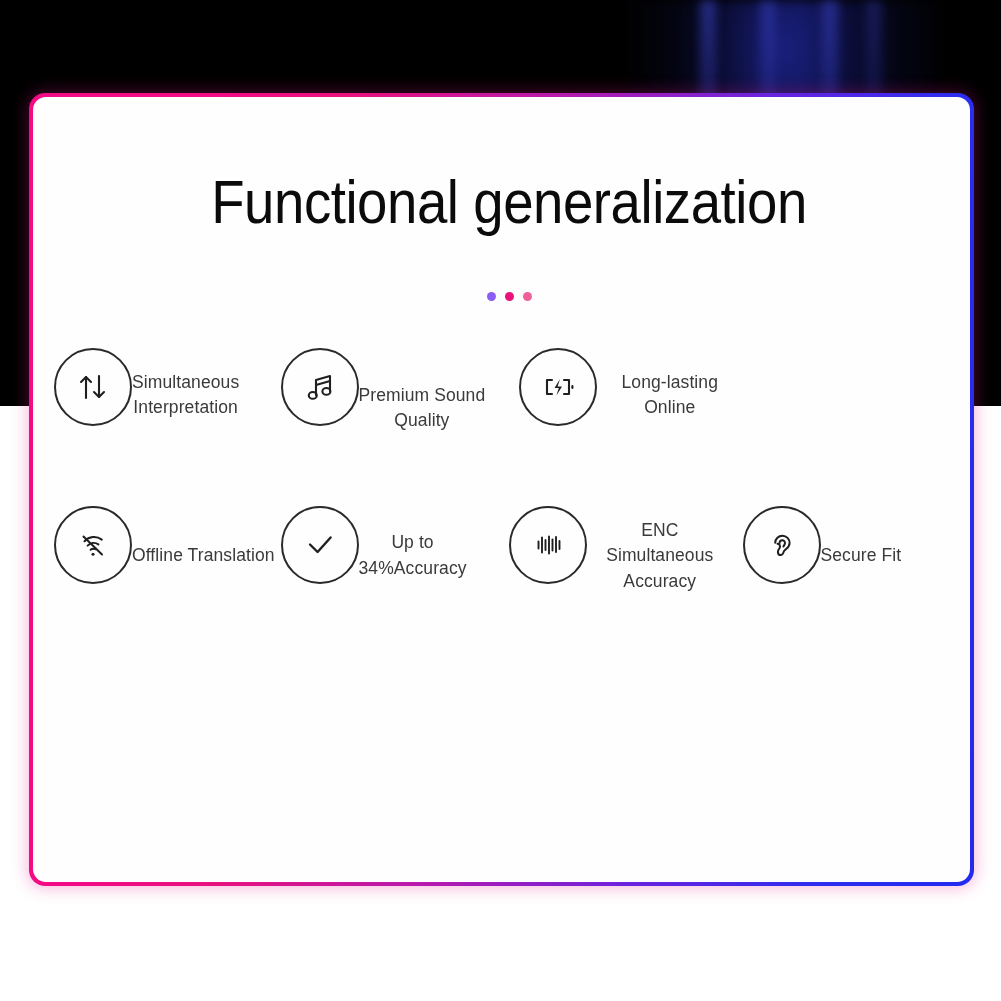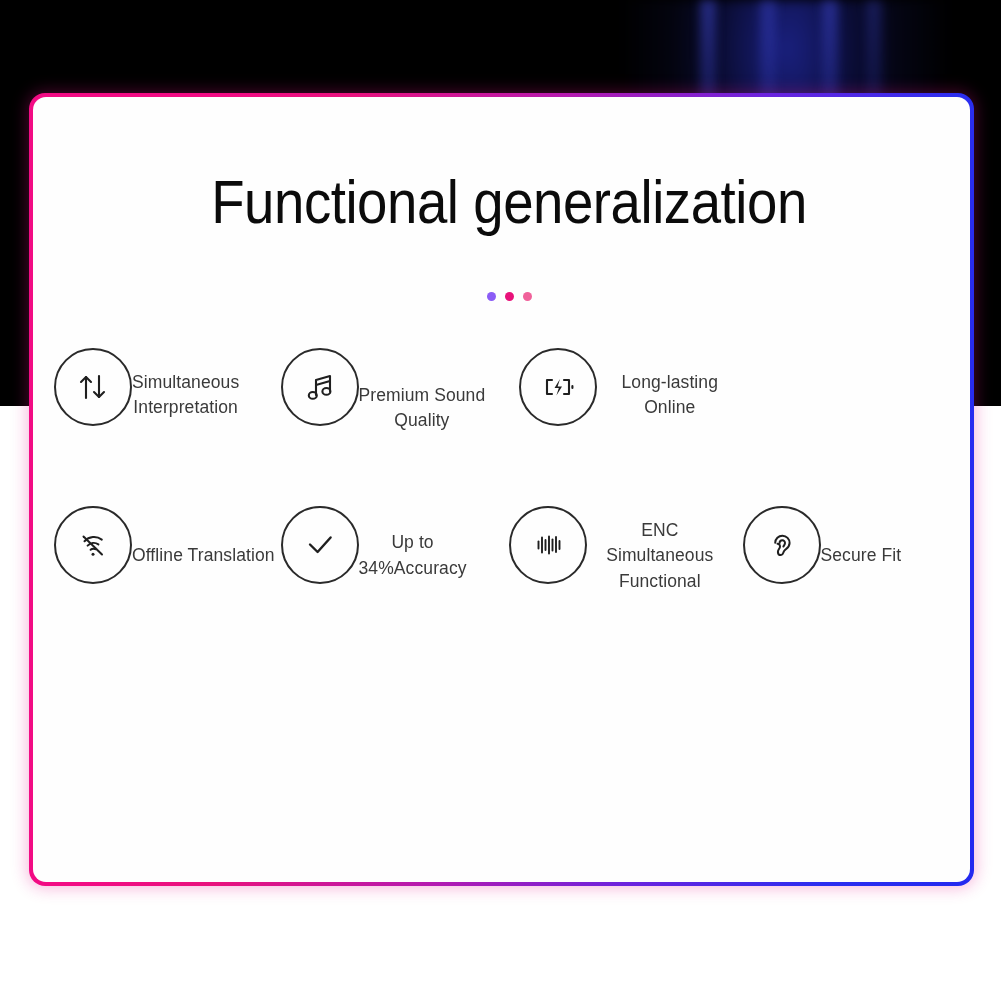--- a/index.html
+++ b/index.html
@@ -254,21 +254,21 @@
               <path d="M15 13.5 V28.5"></path>
               <path d="M18.5 16 V26"></path>
               <path d="M22 12.5 V29.5"></path>
               <path d="M25.5 15.5 V26.5"></path>
               <path d="M29 13 V28"></path>
               <path d="M32.5 17 V25"></path>
             </svg>
           </div>
           <div class="label">
             <span>ENC Simultaneous</span><br>
-            <span>Functional</span>
+            <span>Accuracy</span>
           </div>
         </div>
 
         <div class="cell off-4">
           <div class="circle">
             <svg width="42" height="42" viewBox="0 0 42 42" fill="none" stroke="#1f1f1f" stroke-width="2" stroke-linecap="round" stroke-linejoin="round">
               <path d="M14.2 18.8 A7.2 7.2 0 0 1 28.6 19 c0 4.3 -3.5 5.8 -5.2 7.6 c-1.5 1.6 -0.9 4.5 -3.4 4.5 c-2 0 -3.1 -1.6 -3.1 -3.2 c0 -2.4 2.1 -3.3 2.1 -5.5 a2.5 2.5 0 0 0 -2.5 -2.6"></path>
               <path d="M18.6 18.9 a2.7 2.7 0 0 1 5.4 0.2 c0 1.6 -1.1 2.4 -1.6 3.4"></path>
             </svg>
           </div>

